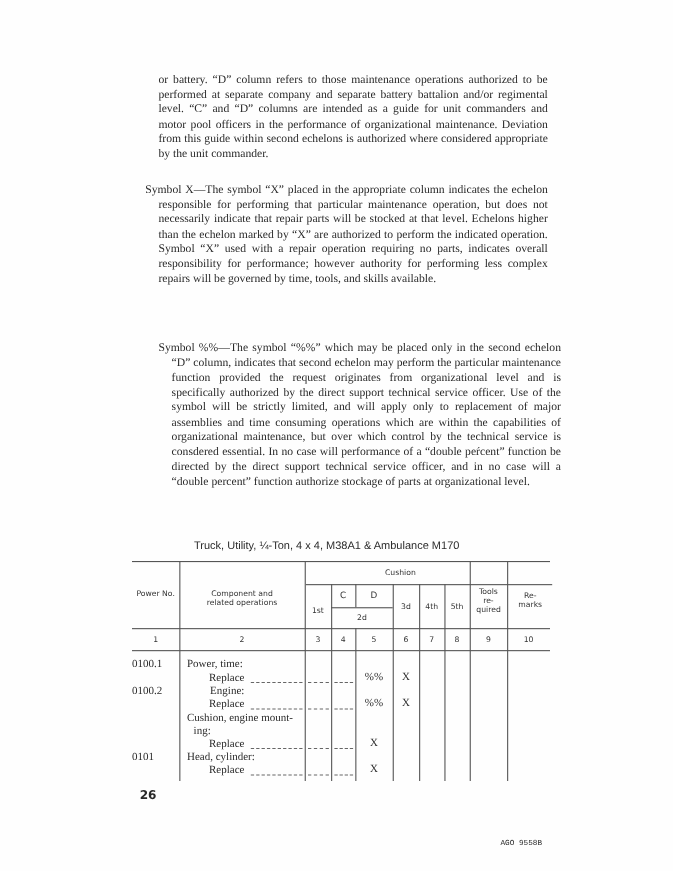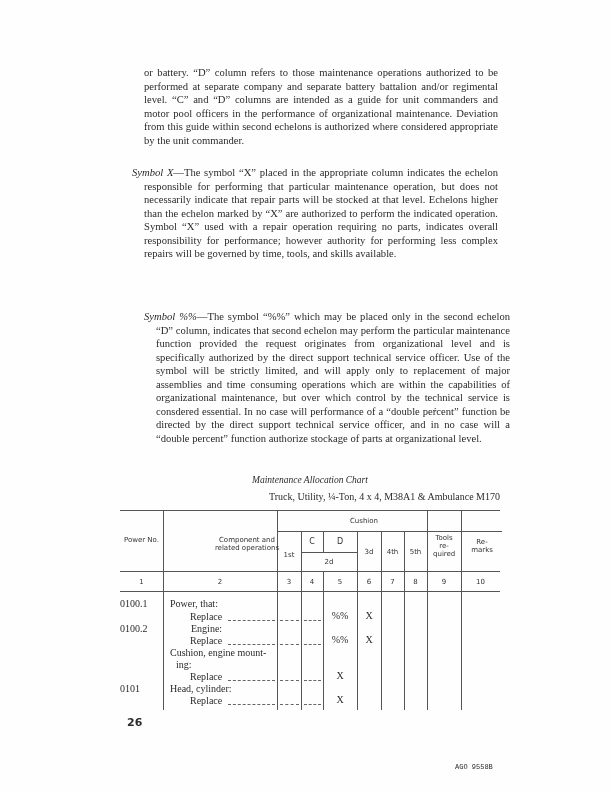--- a/index.html
+++ b/index.html
@@ -7,32 +7,32 @@
     width:612px; height:792px; background:#fefefe; position:relative; overflow:hidden;
     font-family:"DejaVu Serif","Liberation Serif",serif; color:#2a2a2a;
   }
   .page { position:absolute; left:0; top:0; width:612px; height:584px; }
   .para {
     position:absolute; left:132px; width:366px;
     font-size:10.6px; line-height:13.5px; text-align:justify;
     font-family:"Liberation Serif","DejaVu Serif",serif;
   }
   .para.hang { left:132px; width:366px; text-indent:-12px; padding-left:12px; box-sizing:border-box; }
-  .para .lbl { font-style:italic; }
+  .para .lbl { }
   #p1 { top:66px; left:144px; width:354px; }
   #p2 { top:166px; }
   #p3 { top:298px; }
 
   .chart-title {
     position:absolute; left:120px; width:380px; top:475px; text-align:center;
     font-style:italic; font-size:9.5px; font-family:"Liberation Serif",serif;
   }
   .chart-subtitle {
-    position:absolute; left:120px; width:380px; top:491px; text-align:right;
-    font-size:10px; font-family:Liberation Serif, serif;
+    position:absolute; left:107px; width:380px; top:491px; text-align:center;
+    font-size:10px; font-family:Liberation Sans, sans-serif;
   }
 
   .tbl { position:absolute; left:120px; top:510px; width:380px; height:200px; }
   .hline { position:absolute; height:1px; background:#555; }
   .vline { position:absolute; width:1px; background:#555; }
   .cell {
     position:absolute; text-align:center; font-size:7px; line-height:8px;
     font-family:"DejaVu Sans","Liberation Sans",sans-serif; color:#333;
   }
   .num { font-size:7px; font-family:"DejaVu Sans",sans-serif; }
@@ -64,21 +64,20 @@
   <p class="para" id="p1" style="margin:0">or battery. “D” column refers to those maintenance operations authorized to be performed at separate company and separate battery battalion and/or regimental level. “C” and “D” columns are intended as a guide for unit commanders and motor pool officers in the performance of organizational maintenance. Deviation from this guide within second echelons is authorized where considered appropriate by the unit commander.</p>
 
   <p class="para hang" id="p2" style="margin:0">
     <span class="lbl">Symbol X</span><span>—The symbol “X” placed in the appropriate column indicates the echelon responsible for performing that particular maintenance operation, but does not necessarily indicate that repair parts will be stocked at that level. Echelons higher than the echelon marked by “X” are authorized to perform the indicated operation. Symbol “X” used with a repair operation requiring no parts, indicates overall responsibility for performance; however authority for performing less complex repairs will be governed by time, tools, and skills available.</span>
   </p>
 
   <p class="para hang" id="p3" style="margin:12px">
     <span class="lbl">Symbol %%</span><span>—The symbol “%%” which may be placed only in the second echelon “D” column, indicates that second echelon may perform the particular maintenance function provided the request originates from organizational level and is specifically authorized by the direct support technical service officer. Use of the symbol will be strictly limited, and will apply only to replacement of major assemblies and time consuming operations which are within the capabilities of organizational maintenance, but over which control by the technical service is consdered essential. In no case will performance of a “double peŕcent” function be directed by the direct support technical service officer, and in no case will a “double percent” function authorize stockage of parts at organizational level.</span>
   </p>
 
-  <div class="chart-title">Maintenance Allocation Chart</div>
   <div class="chart-subtitle">Truck, Utility, ¼-Ton, 4 x 4, M38A1 &amp; Ambulance M170</div>
 
   <div class="tbl">
 
     <div class="hline" style="left:0;top:0;width:380px;"></div>
     <div class="hline" style="left:158px;top:21px;width:224px;height:1px;"></div>
     <div class="hline" style="left:181px;top:42px;width:56px;"></div>
     <div class="hline" style="left:0;top:61px;width:380px;"></div>
     <div class="hline" style="left:0;top:81px;width:380px;"></div>
 
@@ -87,21 +86,21 @@
     <div class="vline" style="left:181px;top:21px;height:179px;"></div>
     <div class="vline" style="left:203px;top:21px;height:21px;"></div>
     <div class="vline" style="left:203px;top:61px;height:139px;"></div>
     <div class="vline" style="left:237px;top:21px;height:179px;"></div>
     <div class="vline" style="left:261px;top:21px;height:179px;"></div>
     <div class="vline" style="left:284px;top:21px;height:179px;"></div>
     <div class="vline" style="left:307px;top:0;height:200px;"></div>
     <div class="vline" style="left:341px;top:0;height:200px;"></div>
 
     <div class="cell" style="left:0;top:26px;width:43px;">Power No.</div>
-    <div class="cell" style="left:60px;top:26px;width:80px;margin-left:27px;">Component and related operations</div>
+    <div class="cell" style="left:60px;top:26px;width:80px;">Component and related operations</div>
     <div class="cell" style="left:181px;top:7px;width:126px;">Cushion</div>
     <div class="cell" style="left:157px;top:41px;width:24px;">1st</div>
     <div class="cell" style="left:181px;top:28px;width:22px;font-size:8px;">C</div>
     <div class="cell" style="left:203px;top:28px;width:34px;font-size:8px;">D</div>
     <div class="cell" style="left:181px;top:48px;width:56px;">2d</div>
     <div class="cell" style="left:237px;top:38px;width:24px;">3d</div>
     <div class="cell" style="left:261px;top:38px;width:23px;">4th</div>
     <div class="cell" style="left:284px;top:38px;width:23px;">5th</div>
     <div class="cell" style="left:313px;top:24px;width:22px;">Tools re- quired</div>
     <div class="cell" style="left:350px;top:28px;width:24px;">Re- marks</div>
@@ -111,21 +110,21 @@
     <div class="cell num" style="left:157px;top:68px;width:24px;">3</div>
     <div class="cell num" style="left:181px;top:68px;width:22px;">4</div>
     <div class="cell num" style="left:203px;top:68px;width:34px;">5</div>
     <div class="cell num" style="left:237px;top:68px;width:24px;">6</div>
     <div class="cell num" style="left:261px;top:68px;width:23px;">7</div>
     <div class="cell num" style="left:284px;top:68px;width:23px;">8</div>
     <div class="cell num" style="left:307px;top:68px;width:34px;">9</div>
     <div class="cell num" style="left:341px;top:68px;width:39px;">10</div>
 
     <div class="row-txt" style="left:0;top:87px;">0100.1</div>
-    <div class="row-txt" style="left:50px;top:87px;">Power, that:</div>
+    <div class="row-txt" style="left:50px;top:87px;">Power, time:</div>
     <div class="row-txt" style="left:70px;top:100px;">Replace</div>
     <div class="dash" style="left:108px;top:110px;width:47px;"></div>
     <div class="dash" style="left:160px;top:110px;width:19px;"></div>
     <div class="dash" style="left:184px;top:110px;width:17px;"></div>
     <div class="mark" style="left:203px;top:100px;width:34px;">%%</div>
     <div class="mark" style="left:237px;top:100px;width:24px;">X</div>
 
     <div class="row-txt" style="left:0;top:112px;text-align:center;">0100.2</div>
     <div class="row-txt" style="left:50px;top:112px;margin-left:21px;">Engine:</div>
     <div class="row-txt" style="left:70px;top:124px;">Replace</div>

